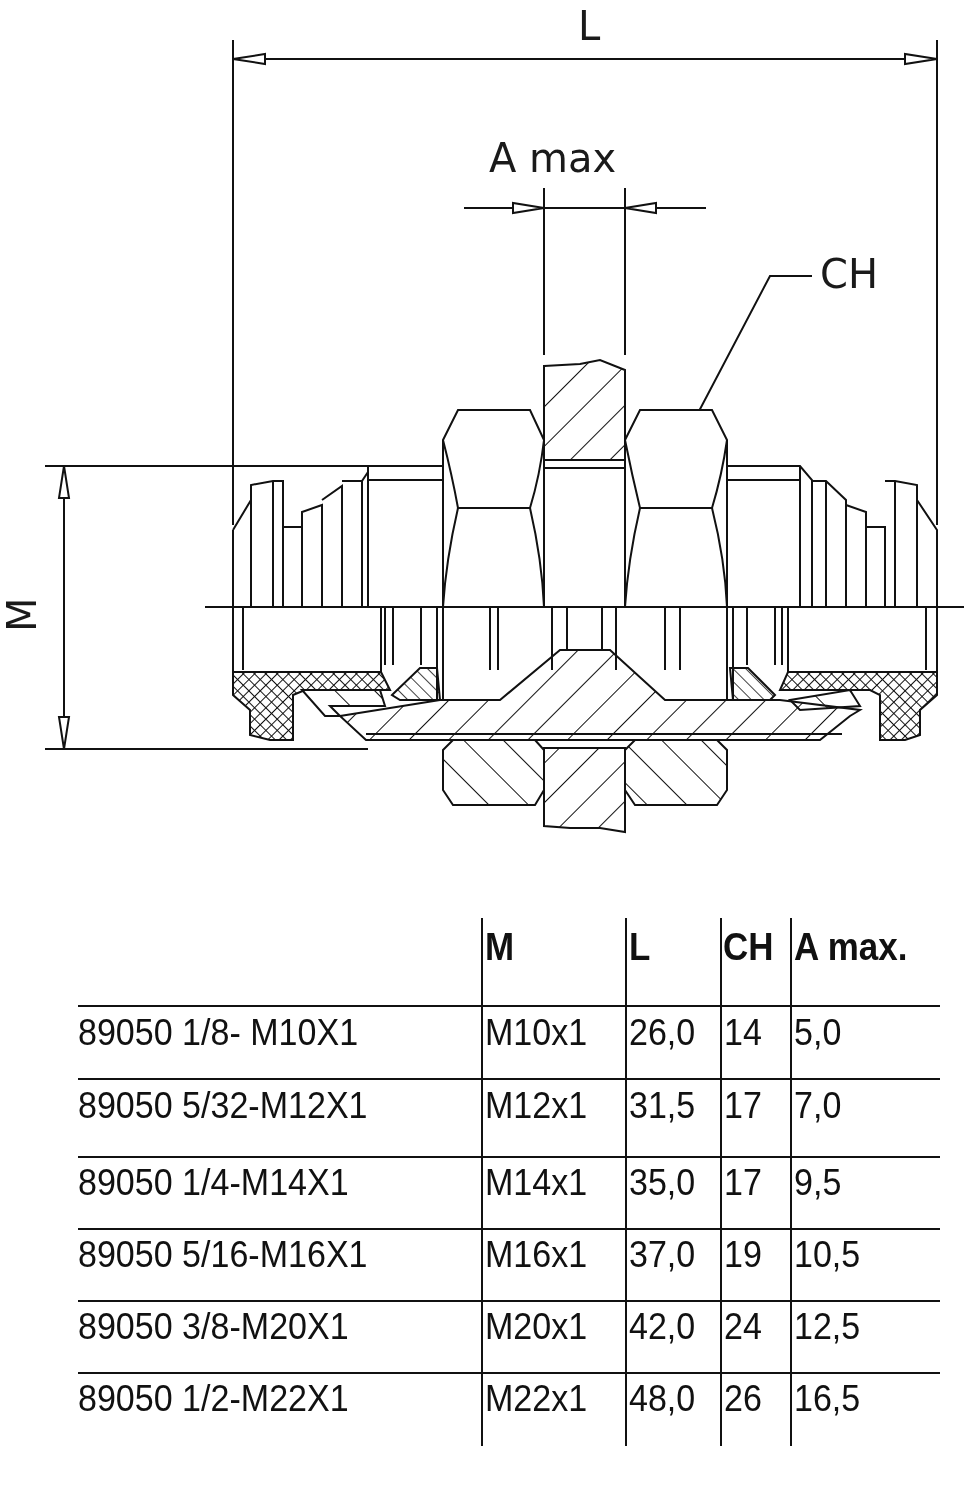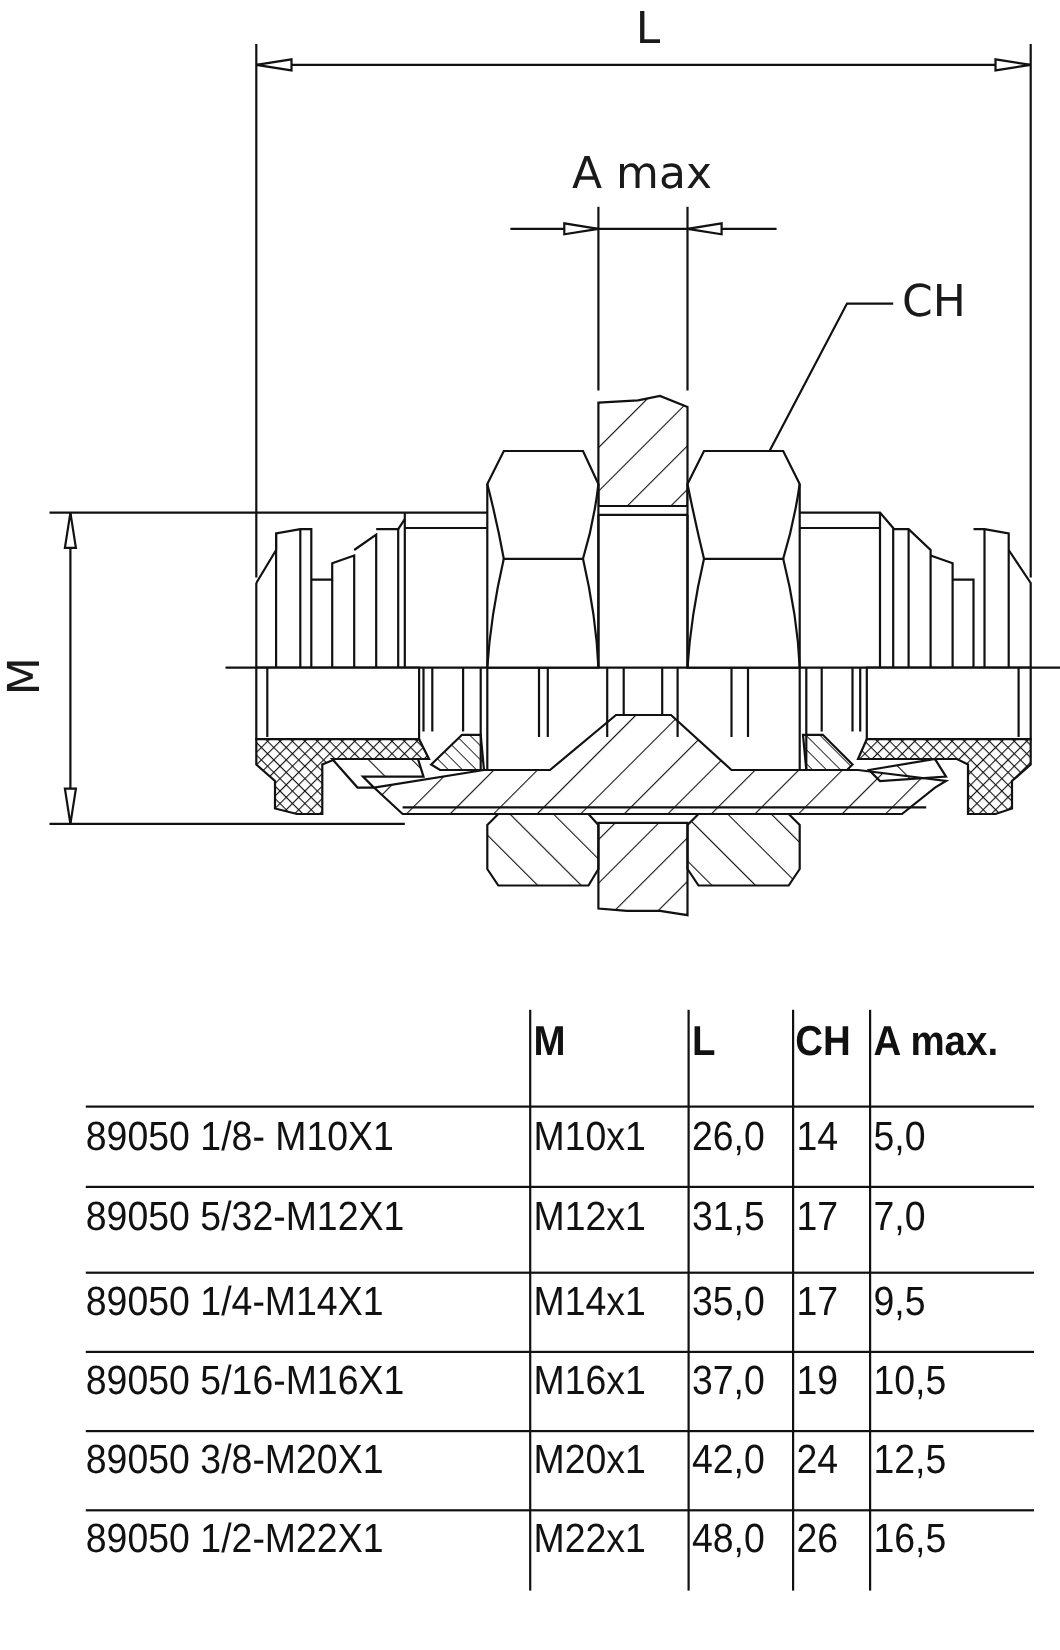--- a/index.html
+++ b/index.html
@@ -2,21 +2,21 @@
 <html><head>
 <meta charset="utf-8">
 <style>
   html, body { margin: 0; padding: 0; background: #ffffff; }
   body { width: 964px; height: 1500px; position: relative; overflow: hidden;
          font-family: "Liberation Sans", sans-serif; color: #111; }
   #drawing { position: absolute; left: 0; top: 0; width: 964px; height: 880px; }
   .dimlabel { position: absolute; font-family: "DejaVu Sans", sans-serif; font-size: 40px;
               color: #1a1a1a; line-height: 1; white-space: nowrap; }
   #lbl-L { left: 578px; top: 6px; }
-  #lbl-A { left: 520px; top: 138px; }
+  #lbl-A { left: 489px; top: 138px; }
   #lbl-CH { left: 820px; top: 254px; }
   #lbl-M { left: 2px; top: 588px; transform: rotate(-90deg); transform-origin: 22px 22px; }
 
   .tbl { position: absolute; left: 0; top: 900px; width: 964px; height: 560px; }
   .hline { position: absolute; left: 78px; width: 862px; height: 2px; background: #111; }
   .vline { position: absolute; width: 2px; background: #111; top: 18px; height: 528px; }
   .cell { position: absolute; font-size: 37px; line-height: 1; white-space: nowrap; transform: scaleX(0.92); transform-origin: left center; }
   .hcell { position: absolute; font-size: 38px; font-weight: bold; line-height: 1; white-space: nowrap; transform: scaleX(0.92); transform-origin: left center; }
 </style>
 </head>

